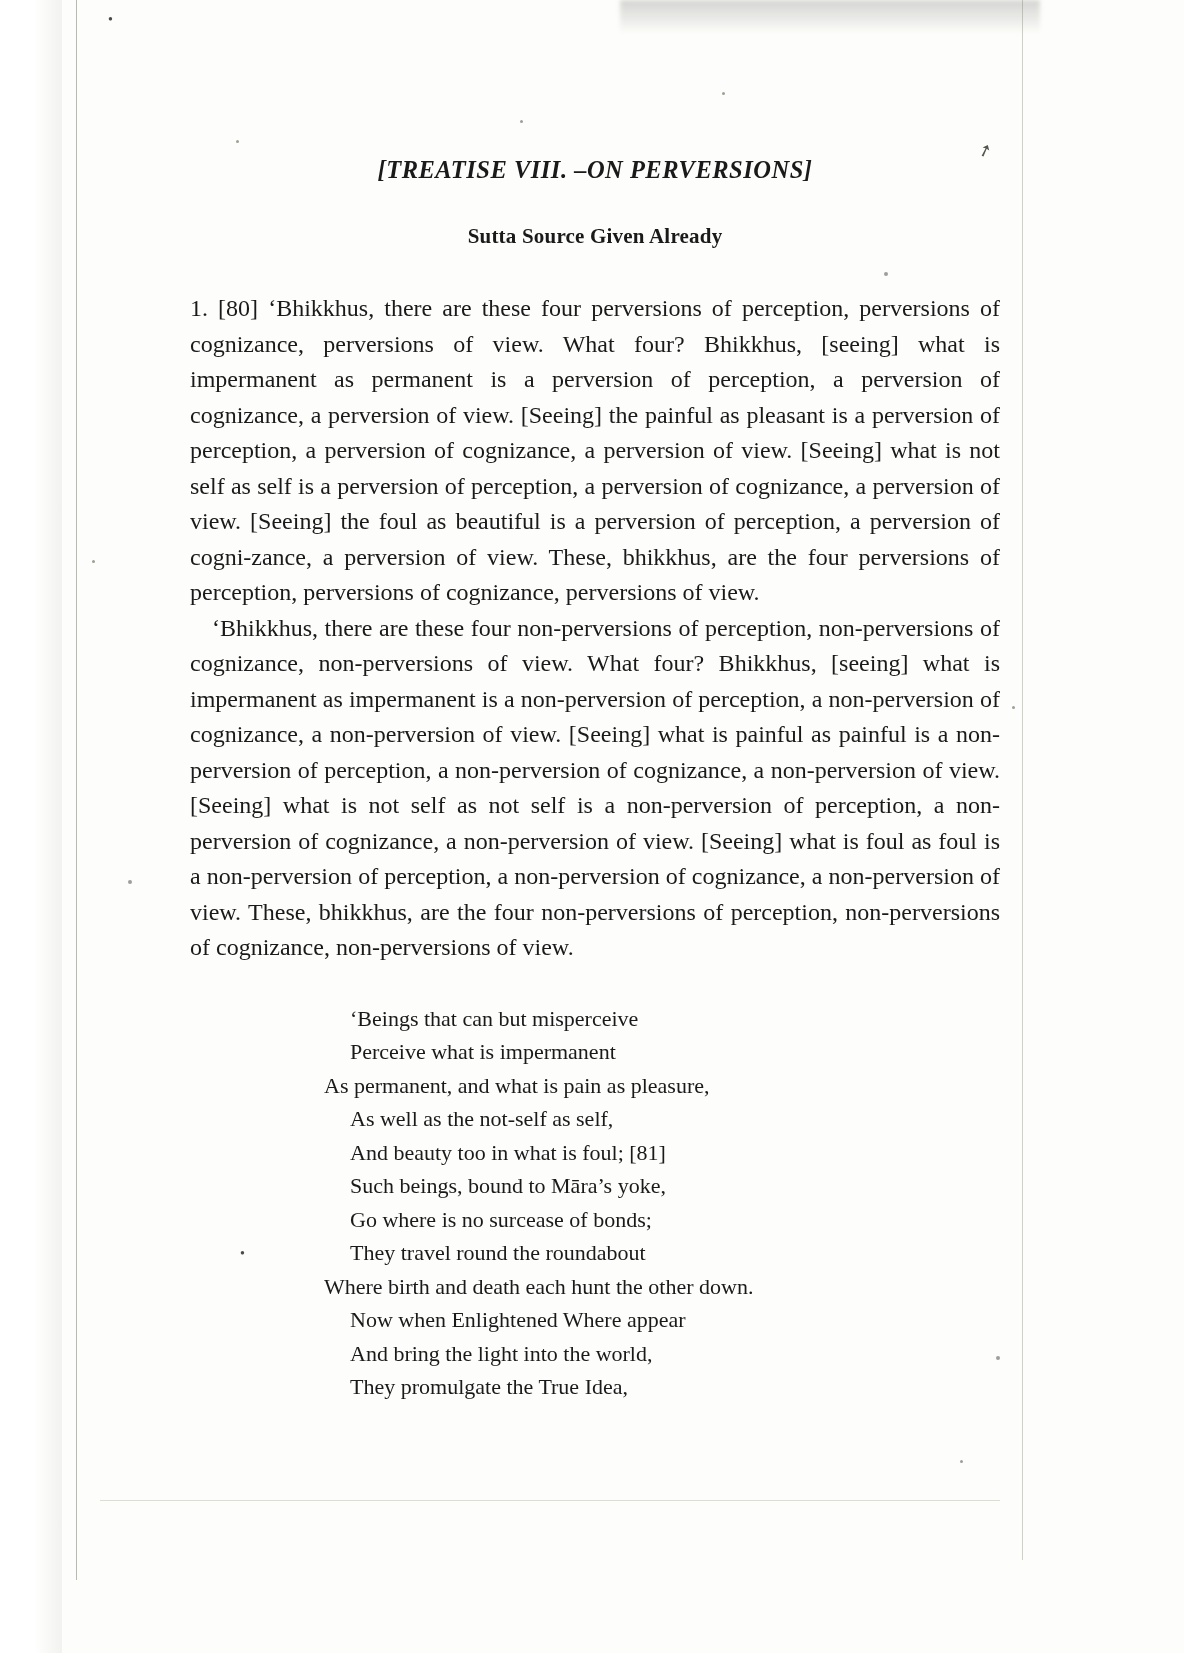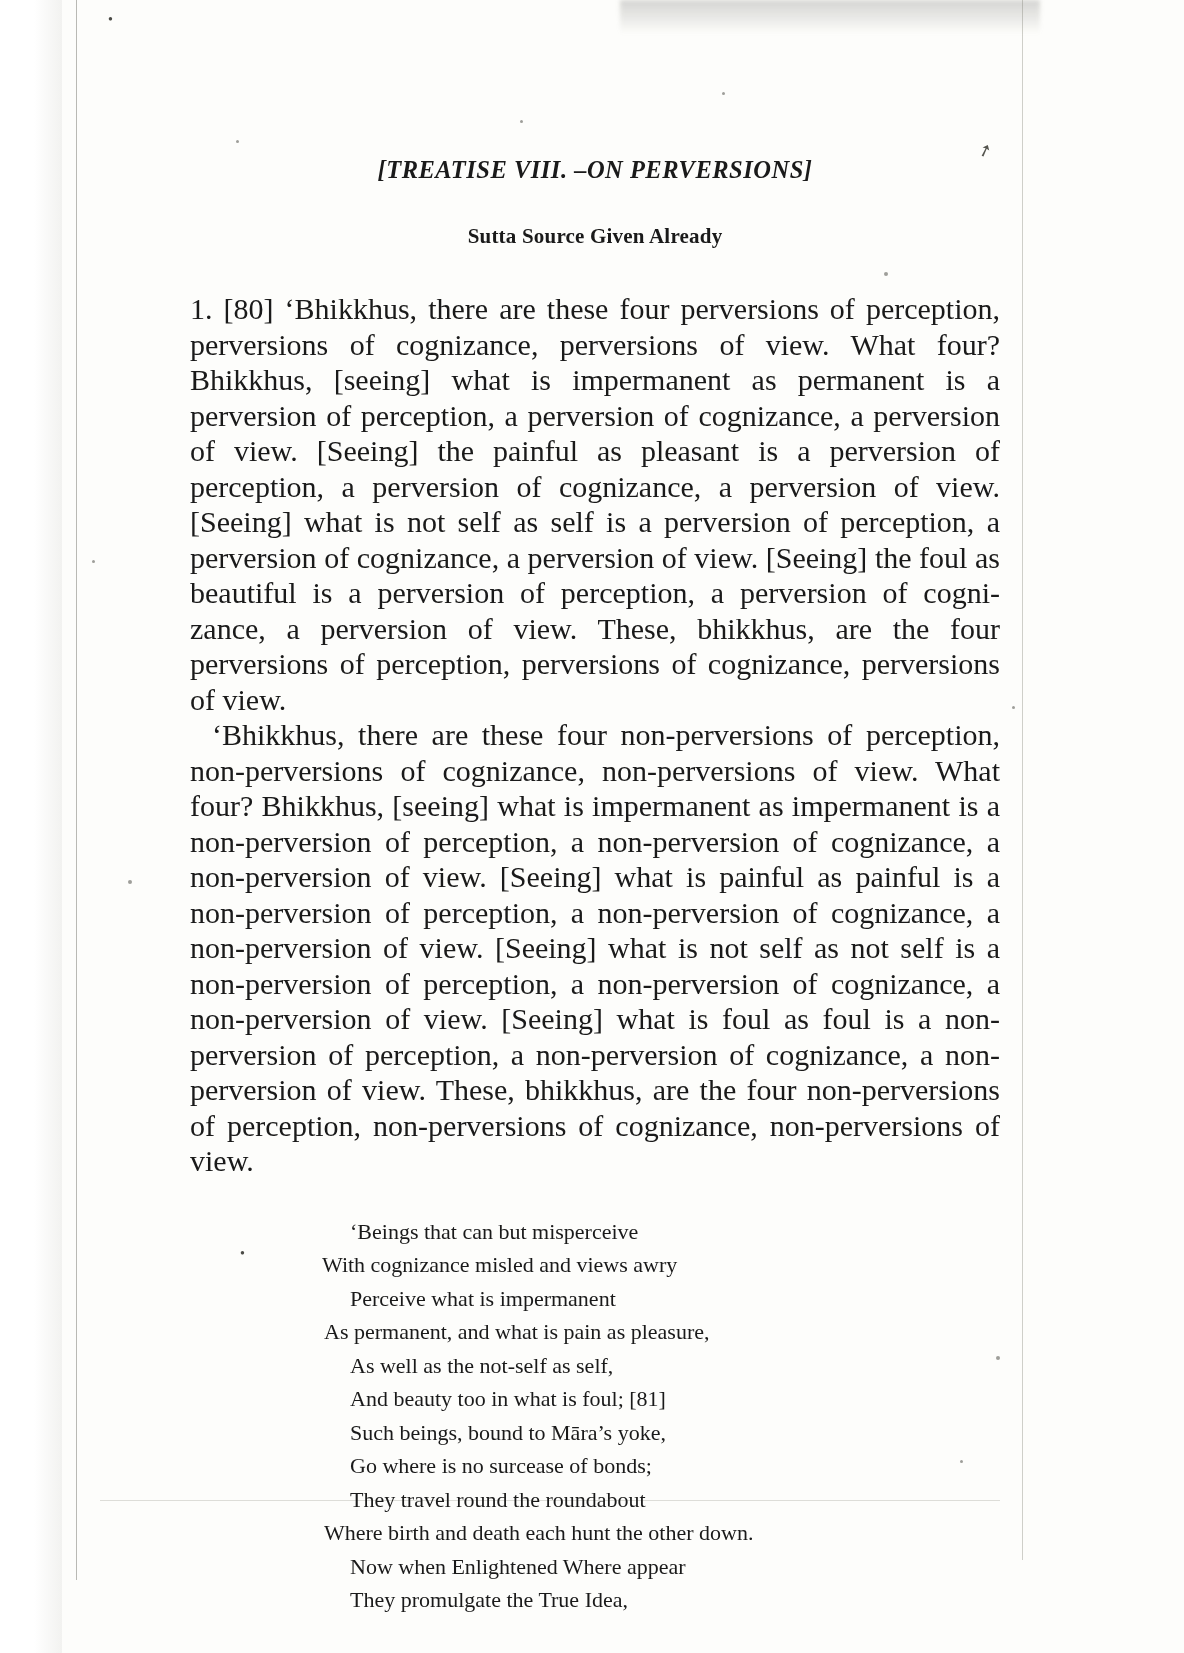--- a/index.html
+++ b/index.html
@@ -77,21 +77,21 @@
     margin: 0 0 0 0;
   }
   .sutta-sub {
     text-align: center;
     font-size: 21px;
     margin: 40px 0 0 0;
     letter-spacing: 0.2px;
   }
 
   p.body-par {
-    font-size: 30px;
+    font-size: 24px;
     line-height: 35.5px;
     text-align: justify;
     margin: 0;
     -webkit-hyphens: none;
     hyphens: none;
   }
   p.first-par {
     margin-top: 42px;
   }
   p.second-par {
@@ -162,27 +162,27 @@
     <h1 class="treatise-head">[TREATISE VIII. –ON PERVERSIONS]</h1>
 
     <h2 class="sutta-sub">Sutta Source Given Already</h2>
 
     <p class="body-par first-par">1.   [80] ‘Bhikkhus, there are these four perversions of perception, perversions of cognizance, perversions of view. What four? Bhikkhus, [seeing] what is impermanent as permanent is a perversion of perception, a perversion of cognizance, a perversion of view. [Seeing] the painful as pleasant is a perversion of perception, a perversion of cognizance, a perversion of view. [Seeing] what is not self as self is a perversion of perception, a perversion of cognizance, a perversion of view. [Seeing] the foul as beautiful is a perversion of perception, a perversion of cogni-zance, a perversion of view. These, bhikkhus, are the four perversions of perception, perversions of cognizance, perversions of view.</p>
 
     <p class="body-par second-par">‘Bhikkhus, there are these four non-perversions of perception, non-perversions of cognizance, non-perversions of view. What four? Bhikkhus, [seeing] what is impermanent as impermanent is a non-perversion of perception, a non-perversion of cognizance, a non-perversion of view. [Seeing] what is painful as painful is a non-perversion of perception, a non-perversion of cognizance, a non-perversion of view. [Seeing] what is not self as not self is a non-perversion of perception, a non-perversion of cognizance, a non-perversion of view. [Seeing] what is foul as foul is a non-perversion of perception, a non-perversion of cognizance, a non-perversion of view. These, bhikkhus, are the four non-perversions of perception, non-perversions of cognizance, non-perversions of view.</p>
 
     <div class="verse">
       <div class="verse-line vl-in">‘Beings that can but misperceive</div>
-      <div class="verse-line vl-out">With cognizance misled and views awry</div>
       <div class="verse-line vl-in">Perceive what is impermanent</div>
       <div class="verse-line vl-out2">As permanent, and what is pain as pleasure,</div>
       <div class="verse-line vl-in">As well as the not-self as self,</div>
       <div class="verse-line vl-in">And beauty too in what is foul; [81]</div>
       <div class="verse-line vl-in">Such beings, bound to Māra’s yoke,</div>
       <div class="verse-line vl-in">Go where is no surcease of bonds;</div>
       <div class="verse-line vl-in">They travel round the roundabout</div>
       <div class="verse-line vl-out2">Where birth and death each hunt the other down.</div>
       <div class="verse-line vl-in">Now when Enlightened Where appear</div>
+      <div class="verse-line vl-in">And bring the light into the world,</div>
       <div class="verse-line vl-in">They promulgate the True Idea,</div>
     </div>
 
   </div>
 </div>
 
 </body></html>

